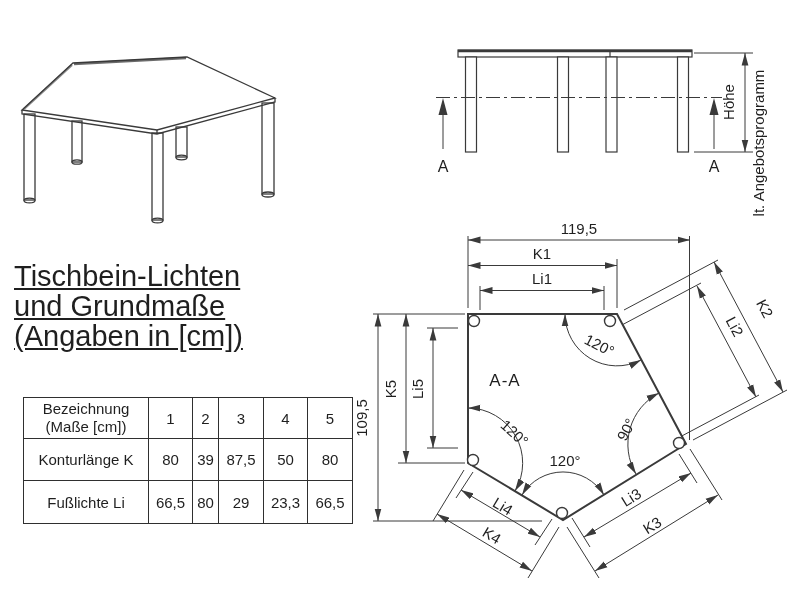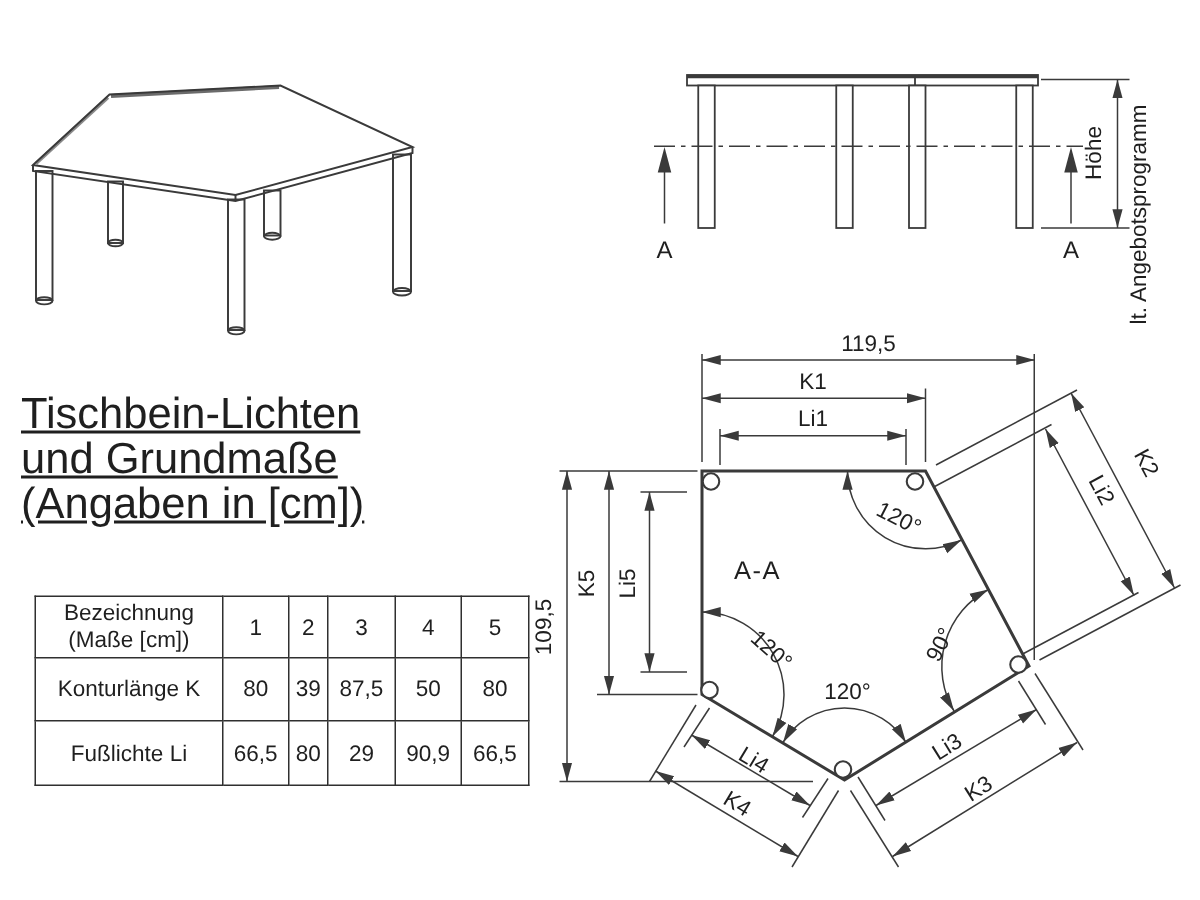--- a/index.html
+++ b/index.html
@@ -209,19 +209,19 @@
     <td>39</td>
     <td>87,5</td>
     <td>50</td>
     <td>80</td>
   </tr>
   <tr style="height:43px">
     <td>Fußlichte Li</td>
     <td>66,5</td>
     <td>80</td>
     <td>29</td>
-    <td>90,9</td>
+    <td>23,3</td>
     <td>66,5</td>
   </tr>
 </tbody>
     </table>
 
 </div>
 
 </body></html>

